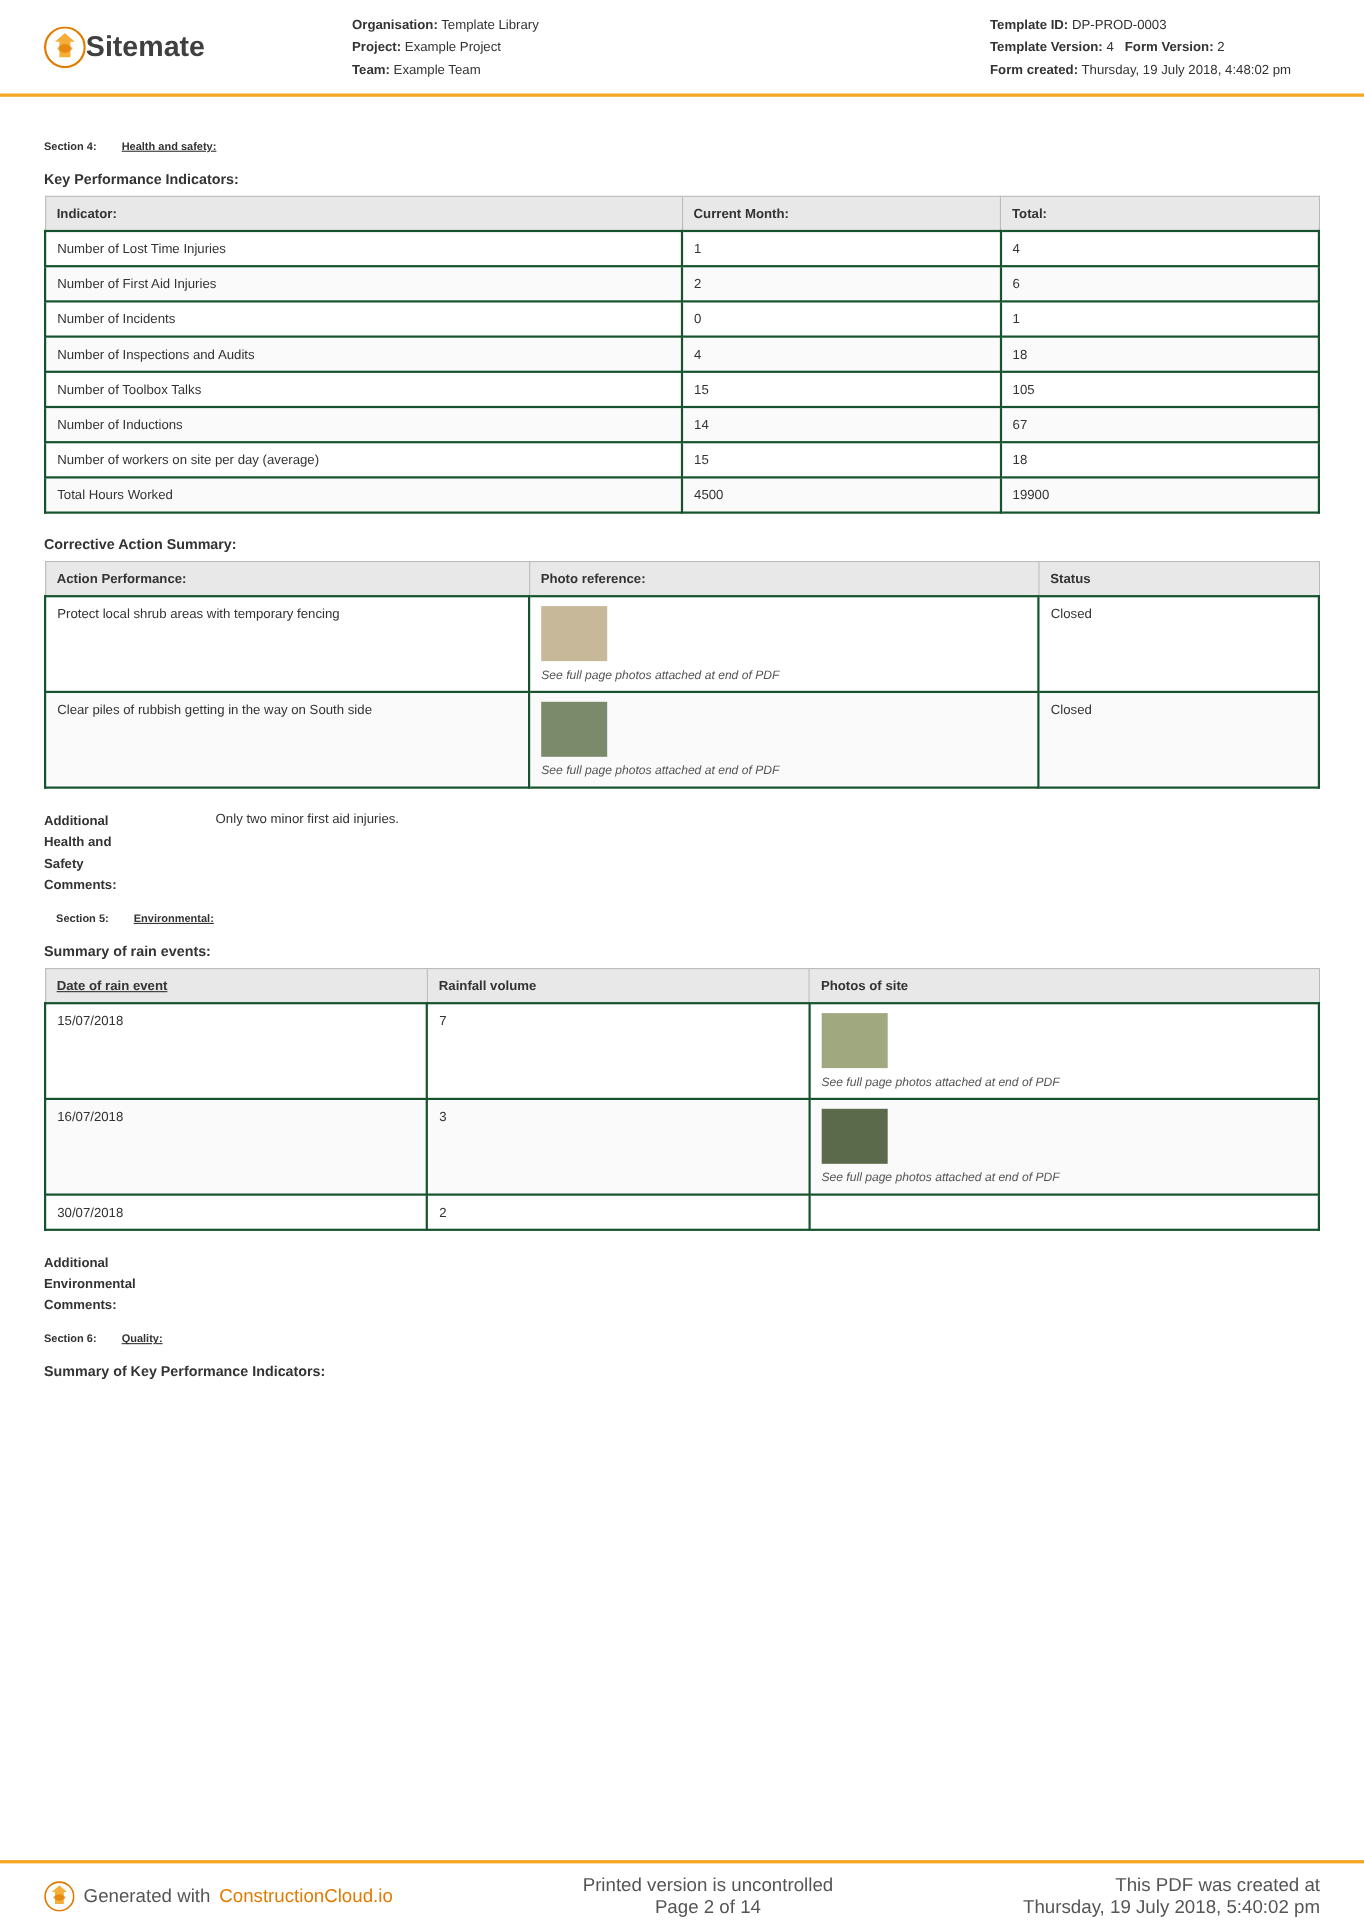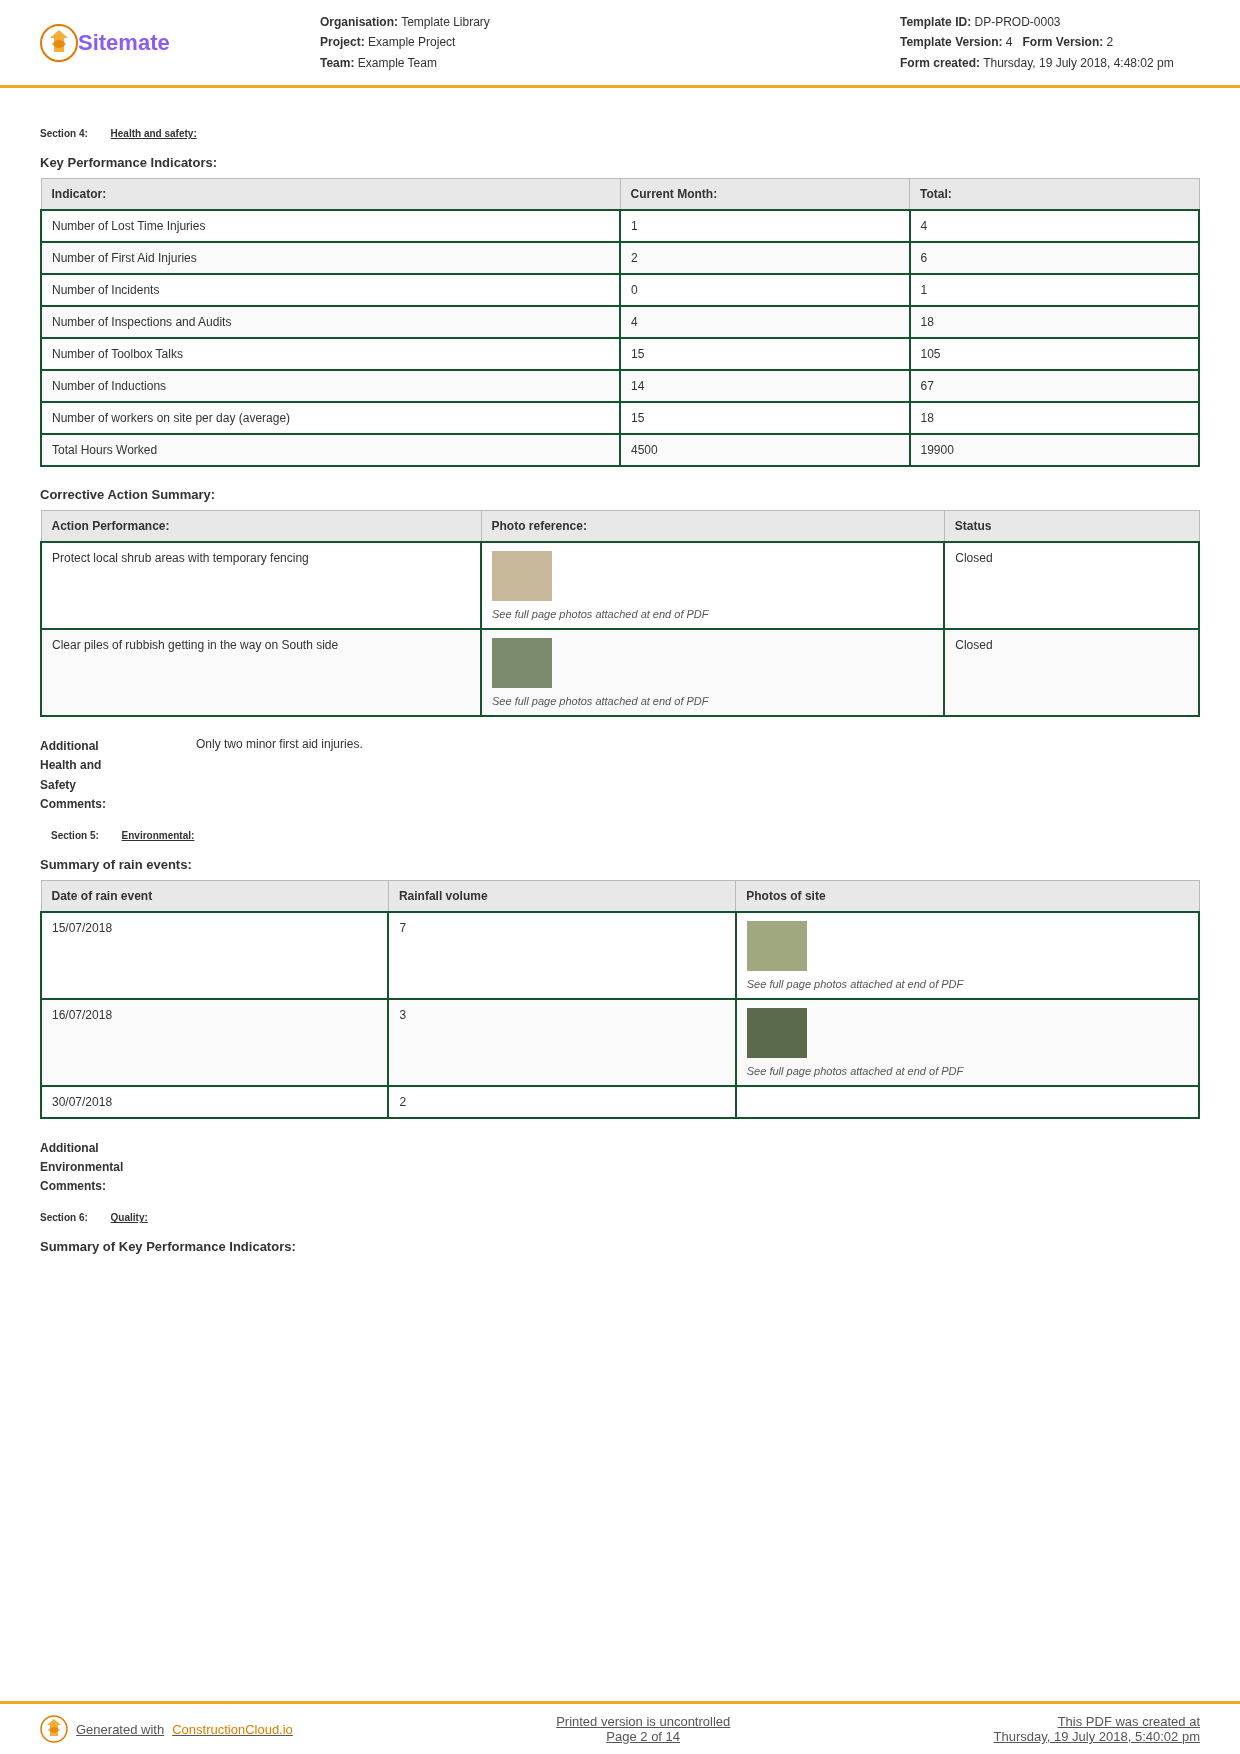--- a/index.html
+++ b/index.html
@@ -23,23 +23,23 @@
       align-items: center;
       padding: 12px 40px;
       border-bottom: 3px solid #f4a623;
     }
     .logo-area {
       display: flex;
       align-items: center;
       min-width: 220px;
     }
     .logo-text {
-      font-size: 22px;
-      font-weight: bold;
-      color: #8b5cf6;
+      font-size: 26px;
+      font-weight: bold;
+      color: #404040;
     }
     .header-meta-center {
       flex: 1;
       padding-left: 60px;
       line-height: 1.7;
     }
     .header-meta-right {
       min-width: 300px;
       text-align: left;
       line-height: 1.7;
@@ -115,24 +115,23 @@
       flex: 1;
       padding-top: 0;
     }
     
     .footer {
       border-top: 3px solid #f4a623;
       padding: 10px 40px;
       display: flex;
       align-items: center;
       justify-content: space-between;
-      font-size: 13px;
+      font-size: 17px;
       color: #555;
       margin-top: auto;
-      text-decoration: underline;
     }
     .footer-left {
       display: flex;
       align-items: center;
       gap: 8px;
     }
     .footer-logo {
       width: 28px;
       height: 28px;
     }
@@ -295,21 +294,21 @@
     <div class="section-heading" style="margin-top:8px;margin-left:11px;">
       <span class="section-num">Section 5:</span>
       <span class="section-title">Environmental:</span>
     </div>
 
     <div class="subsection-heading">Summary of rain events:</div>
 
     <table>
       <thead>
         <tr>
-          <th style="width:30%;">Date of rain event</th>
+          <th style="width:30%;text-decoration:underline;">Date of rain event</th>
           <th style="width:30%;">Rainfall volume</th>
           <th style="width:40%;">Photos of site</th>
         </tr>
       </thead>
       <tbody id="rain-tbody">
       <tr>
       <td>15/07/2018</td>
       <td>7</td>
       <td>
         <div style="width:60px;height:50px;background:#a0a880;display:inline-block;"></div>

